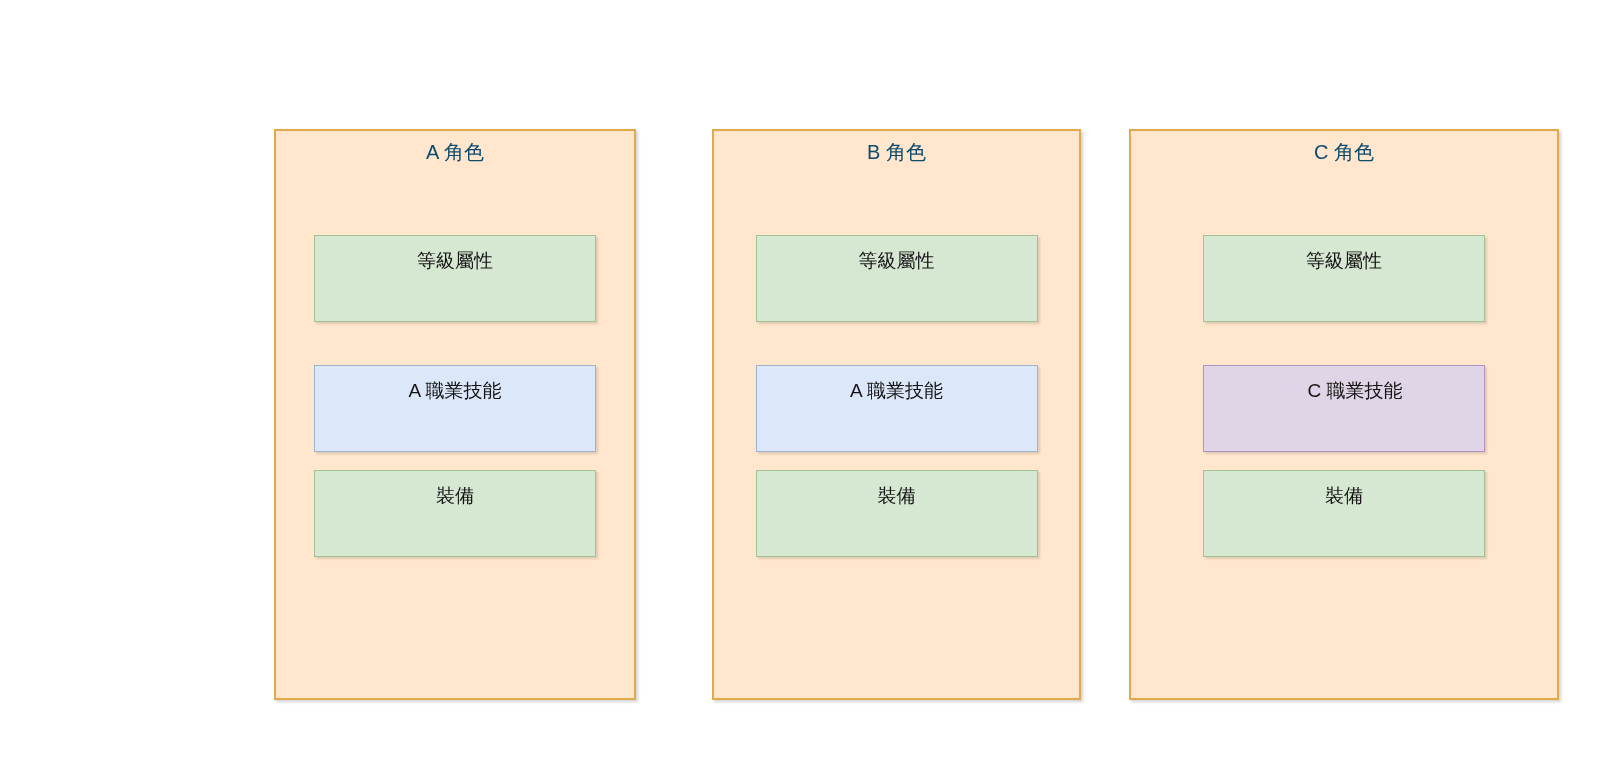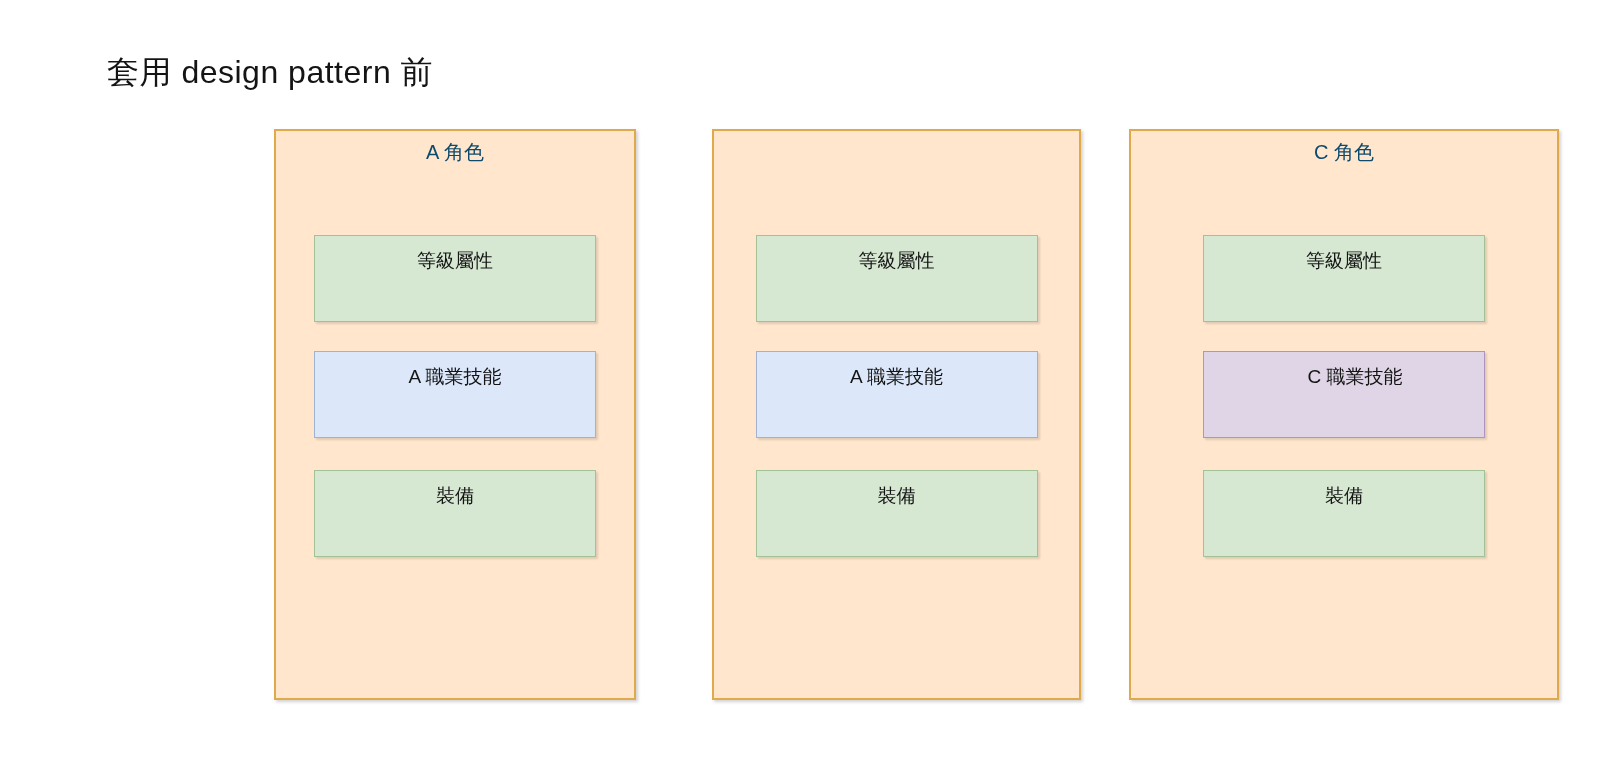--- a/index.html
+++ b/index.html
@@ -58,47 +58,47 @@
     box-shadow: 1.5px 1.5px 2px rgba(0,0,0,0.12);
   }
   .inner-box .box-label {
     display: block;
     padding-top: 12px;
     font-size: 19px;
     color: #141414;
     white-space: nowrap;
   }
   .slot-0 { top: 104px; }
-  .slot-1 { top: 220px; }
+  .slot-1 { top: 234px; }
   .slot-2 { top: 339px; }
   .variant-green  { background: var(--green-fill);  border: 1.5px solid var(--green-stroke); }
   .variant-blue   { background: var(--blue-fill);   border: 1.5px solid var(--blue-stroke); }
   .variant-purple { background: var(--purple-fill); border: 1.5px solid var(--purple-stroke); padding-left: 22px; }
 </style>
 </head>
 <body>
 
 <div id="canvas">
 
-  <div id="diagram-title">套用 design pattern 前</div>
 
   <div class="panel panel-a">
     <div class="panel-title">A 角色</div>
     <div class="inner-box slot-0 variant-green">
       <span class="box-label">等級屬性</span>
     </div>
     <div class="inner-box slot-1 variant-blue">
       <span class="box-label">A 職業技能</span>
     </div>
     <div class="inner-box slot-2 variant-green">
       <span class="box-label">裝備</span>
     </div>
   </div>
 
   <div class="panel panel-b">
+    <div class="panel-title">B 角色</div>
     <div class="inner-box slot-0 variant-green">
       <span class="box-label">等級屬性</span>
     </div>
     <div class="inner-box slot-1 variant-blue">
       <span class="box-label">A 職業技能</span>
     </div>
     <div class="inner-box slot-2 variant-green">
       <span class="box-label">裝備</span>
     </div>
   </div>

